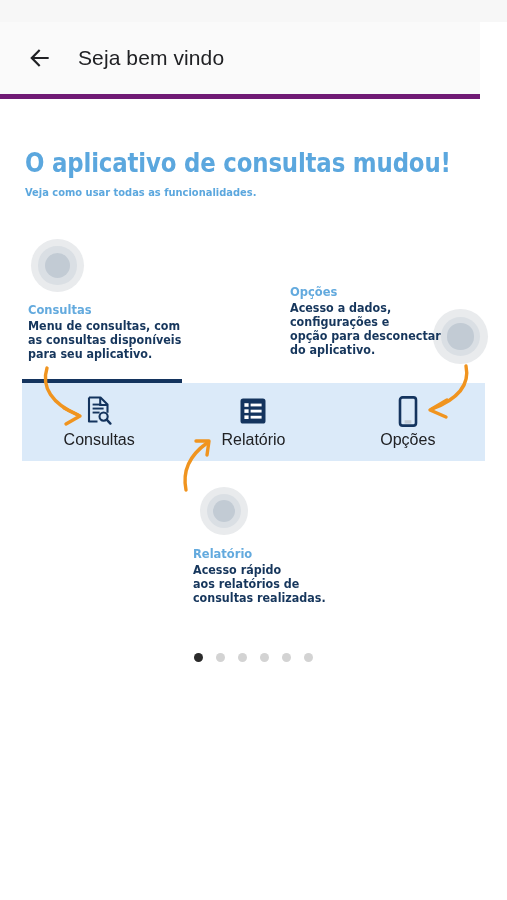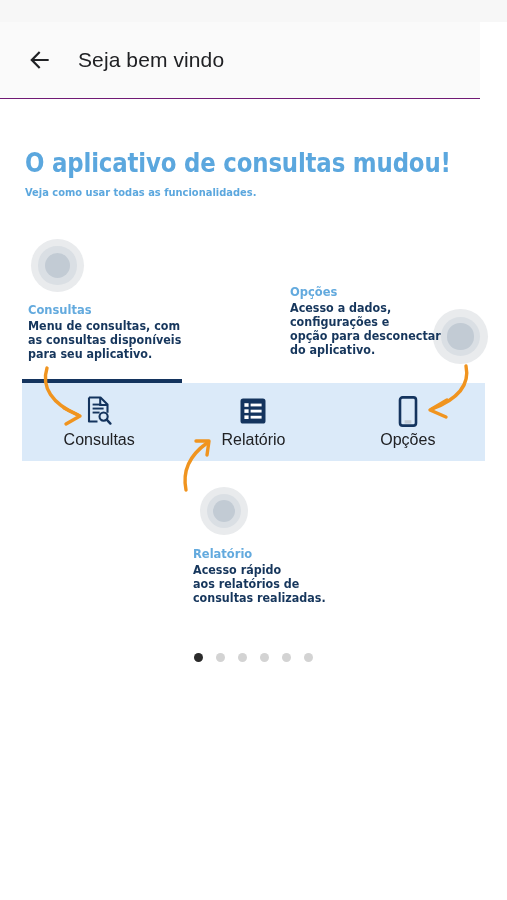--- a/index.html
+++ b/index.html
@@ -28,21 +28,21 @@
     background: #f7f7f7;
   }
 
   
   .app-bar {
     position: absolute;
     top: 22px; left: 0;
     width: 480px;
     height: 77px;
     background: #fafafa;
-    border-bottom: 1px solid #701a75;
+    border-bottom: 5px solid #701a75;
     display: flex;
     align-items: center;
   }
   .back-btn {
     width: 56px;
     height: 56px;
     margin-left: 12px;
     display: flex;
     align-items: center;
     justify-content: center;

